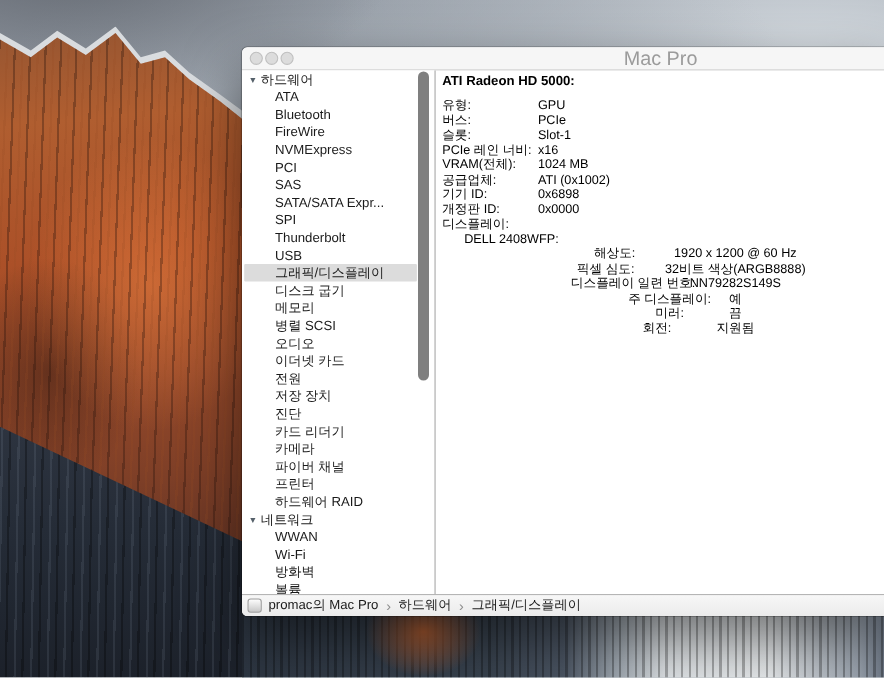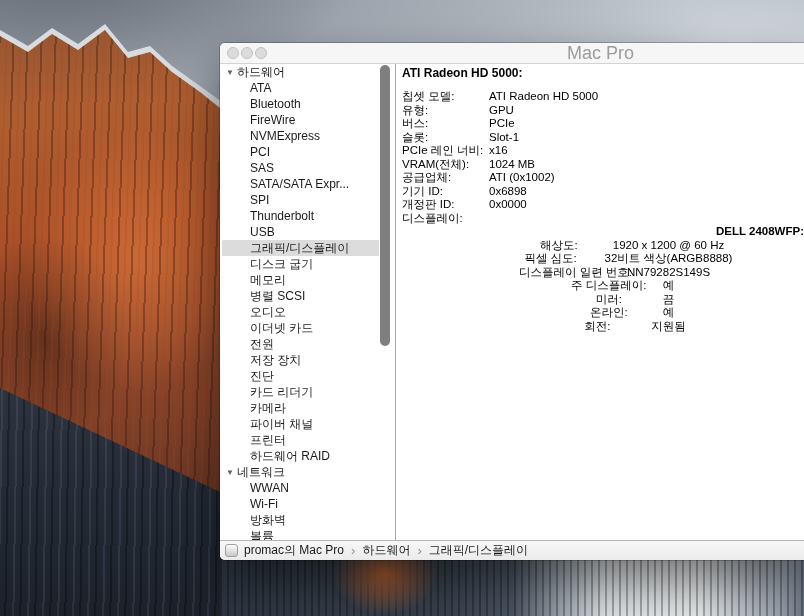--- a/index.html
+++ b/index.html
@@ -88,21 +88,21 @@
     flex:1;background:#fff;overflow:hidden;
     font-size:11.5px;color:#000;padding:2px 0 0 6px;box-sizing:border-box;
   }
   .c-title{font-weight:bold;font-size:12px;line-height:14px;white-space:nowrap;}
   .c-gap{height:10px;}
   .kv{line-height:13.5px;white-space:nowrap;}
   .kv .k{display:inline-block;}
   .kv.lv1 .k{width:87px;}
   .kv.lv2{padding-left:23px;text-align:center;}
   .kv.lv2 .k{width:108px;}
-  .c-subhead{font-weight:bold;line-height:13.5px;padding-left:20px;white-space:nowrap;text-align:right;}
+  .c-subhead{font-weight:normal;line-height:13.5px;padding-left:20px;white-space:nowrap;}
   
   .pathbar{
     height:20px;border-top:1px solid #b5b5b5;
     background:linear-gradient(#f7f7f7,#ebebeb);
     display:flex;align-items:center;font-size:12px;color:#1a1a1a;
     padding-left:5px;box-sizing:border-box;white-space:nowrap;
   }
   .path-icon{
     width:13px;height:13px;border-radius:3px;margin-right:6px;flex:none;
     background:linear-gradient(#fdfdfd,#c8c8c8);border:1px solid #9e9e9e;box-sizing:border-box;
@@ -160,39 +160,37 @@
           <div class="sb-item">방화벽</div>
           <div class="sb-item">볼륨</div>
         </div>
       <div class="sb-scrollthumb"></div>
     </div>
 
     <div class="content">
       <div class="c-title">ATI Radeon HD 5000:</div>
       <div class="c-gap"></div>
       <div>
-          <div class="kv lv1"><span class="k">칩셋 모델:</span><span>ATI Radeon HD 5000</span></div>
           <div class="kv lv1"><span class="k">유형:</span><span>GPU</span></div>
           <div class="kv lv1"><span class="k">버스:</span><span>PCIe</span></div>
           <div class="kv lv1"><span class="k">슬롯:</span><span>Slot-1</span></div>
           <div class="kv lv1"><span class="k">PCIe 레인 너비:</span><span>x16</span></div>
           <div class="kv lv1"><span class="k">VRAM(전체):</span><span>1024 MB</span></div>
           <div class="kv lv1"><span class="k">공급업체:</span><span>ATI (0x1002)</span></div>
           <div class="kv lv1"><span class="k">기기 ID:</span><span>0x6898</span></div>
           <div class="kv lv1"><span class="k">개정판 ID:</span><span>0x0000</span></div>
           <div class="kv lv1"><span class="k">디스플레이:</span><span></span></div>
         </div>
       <div class="c-subhead">DELL 2408WFP:</div>
       <div>
           <div class="kv lv2"><span class="k">해상도:</span><span>1920 x 1200 @ 60 Hz</span></div>
           <div class="kv lv2"><span class="k">픽셀 심도:</span><span>32비트 색상(ARGB8888)</span></div>
           <div class="kv lv2"><span class="k">디스플레이 일련 번호:</span><span>NN79282S149S</span></div>
           <div class="kv lv2"><span class="k">주 디스플레이:</span><span>예</span></div>
           <div class="kv lv2"><span class="k">미러:</span><span>끔</span></div>
-          <div class="kv lv2"><span class="k">온라인:</span><span>예</span></div>
           <div class="kv lv2"><span class="k">회전:</span><span>지원됨</span></div>
         </div>
     </div>
   </div>
 
   <div class="pathbar">
     <span class="path-icon"></span>
     <span style="display:flex;align-items:center;">
         <span>promac의 Mac Pro</span>
         <span class="path-sep">›</span>

